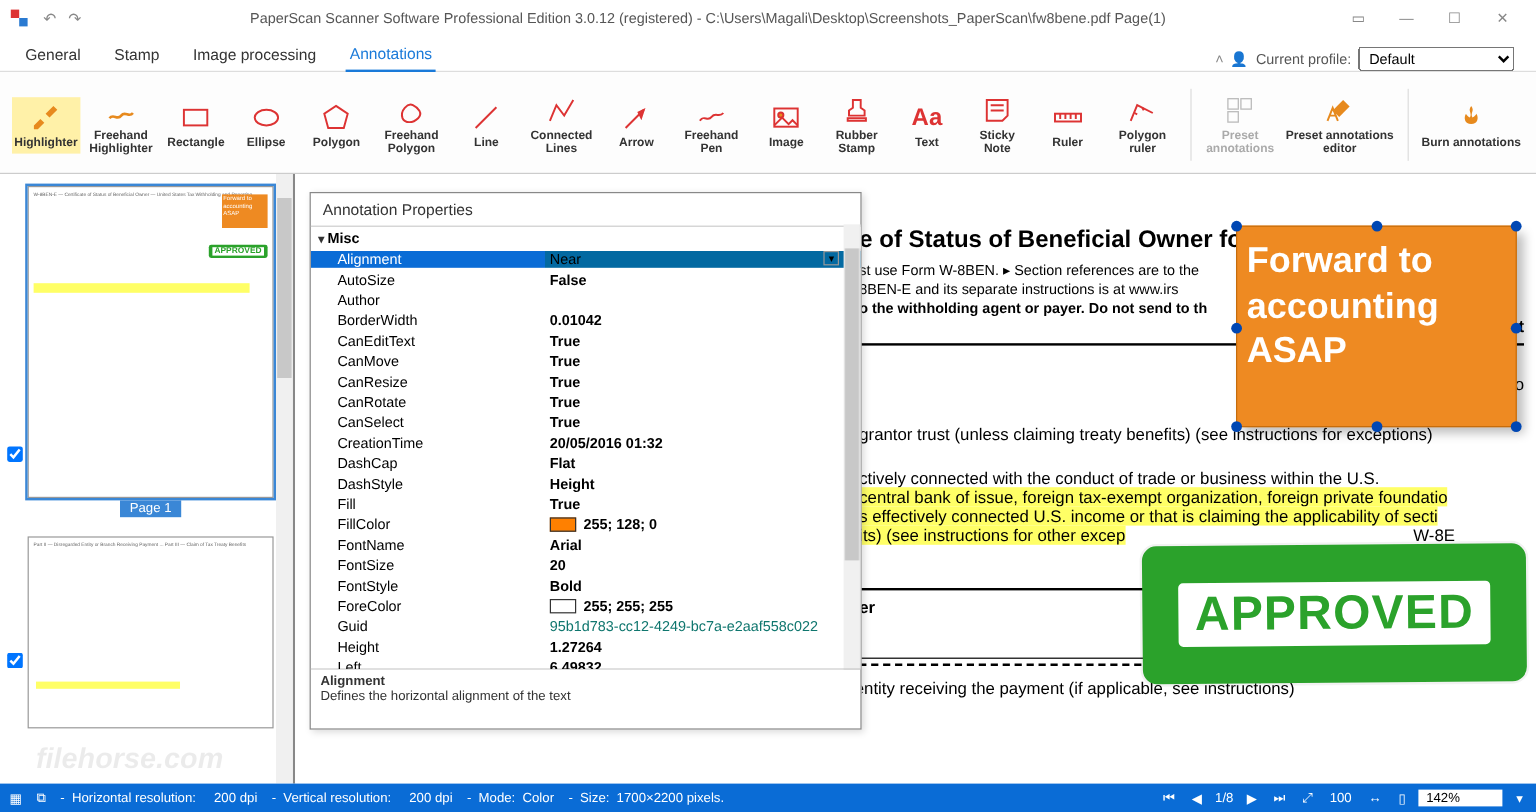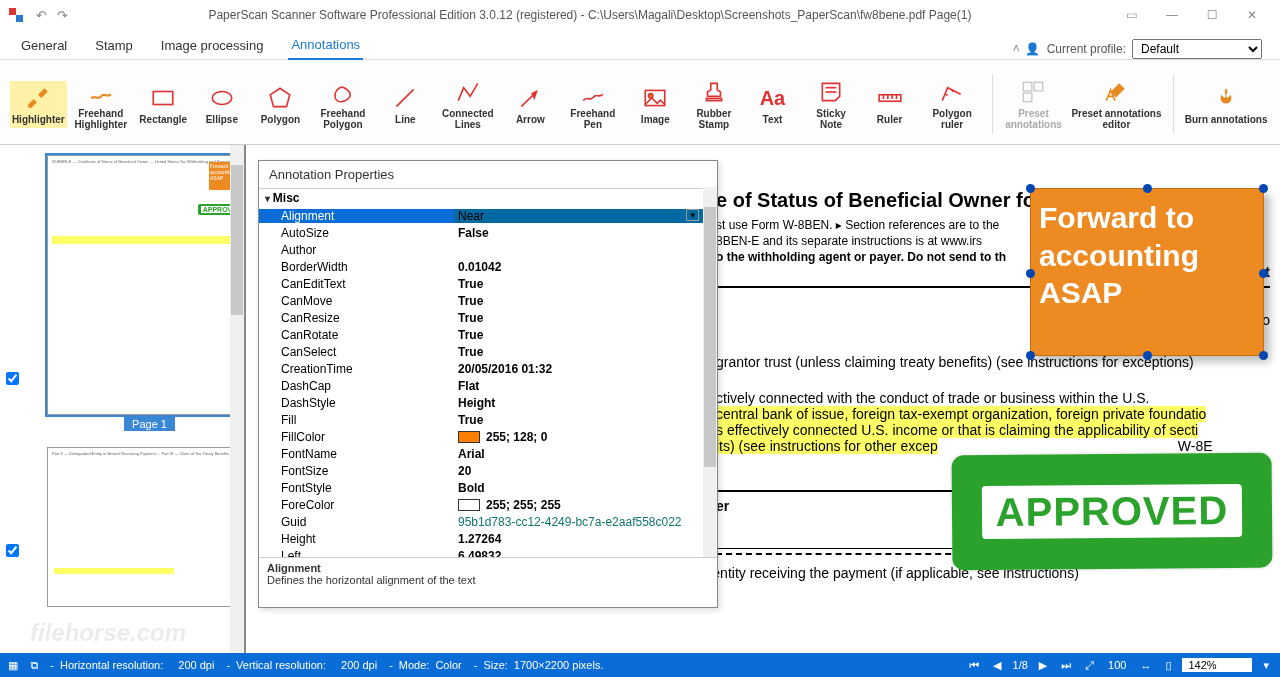--- a/index.html
+++ b/index.html
@@ -21,21 +21,21 @@
 
 .ribbon { height: 85px; display: flex; align-items: center; padding: 4px 10px 0 10px; gap: 2px; border-bottom: 1px solid #ccc; background: #fdfdfd; }
 .ribbon .tool { display: flex; flex-direction: column; align-items: center; width: 58px; font-size: 10px; color: #333; text-align: center; line-height: 1.1; padding: 3px 1px; cursor: pointer; font-weight: bold; }
 .ribbon .tool.wide { width: 66px; }
 .ribbon .tool .ico { width: 28px; height: 28px; display: flex; align-items: center; justify-content: center; margin-bottom: 2px; }
 .ribbon .sep { width: 1px; height: 60px; background: #ddd; margin: 0 6px; }
 .ribbon .tool.disabled { color: #aaa; }
 
 .workspace { display: flex; height: 508px; }
 .thumbs { width: 246px; background: #fff; border-right: 2px solid #888; overflow: hidden; position: relative; }
-.thumb-item { display: flex; align-items: flex-end; padding: 10px 4px 2px 4px; gap: 24px; }
+.thumb-item { display: flex; align-items: flex-end; padding: 10px 4px 2px 4px; }
 .thumb-chk { margin: 0 4px 50px 2px; }
 .thumb-img { width: 205px; height: 260px; border: 1px solid #999; background: #fff; position: relative; }
 .thumb-img.sel { outline: 2px solid #3a87d6; }
 .thumb-caption { font-size: 11px; color: #fff; background: #3a87d6; padding: 1px 8px; margin: 2px auto 4px auto; width: fit-content; display: block; }
 
 .main { flex: 1; position: relative; background: #fff; overflow: hidden; }
 .doccanvas { position: absolute; left: 0; top: 0; right: 0; bottom: 0; background: #fff; }
 
 .proppanel { position: absolute; left: 258px; top: 160px; width: 460px; height: 448px; background: #fff; border: 1px solid #888; box-shadow: 2px 2px 6px rgba(0,0,0,0.15); display:flex; flex-direction:column; z-index: 30; }
 .proppanel .hdr { padding: 6px 10px; font-size: 13px; color: #333; border-bottom: 1px solid #ccc; }

